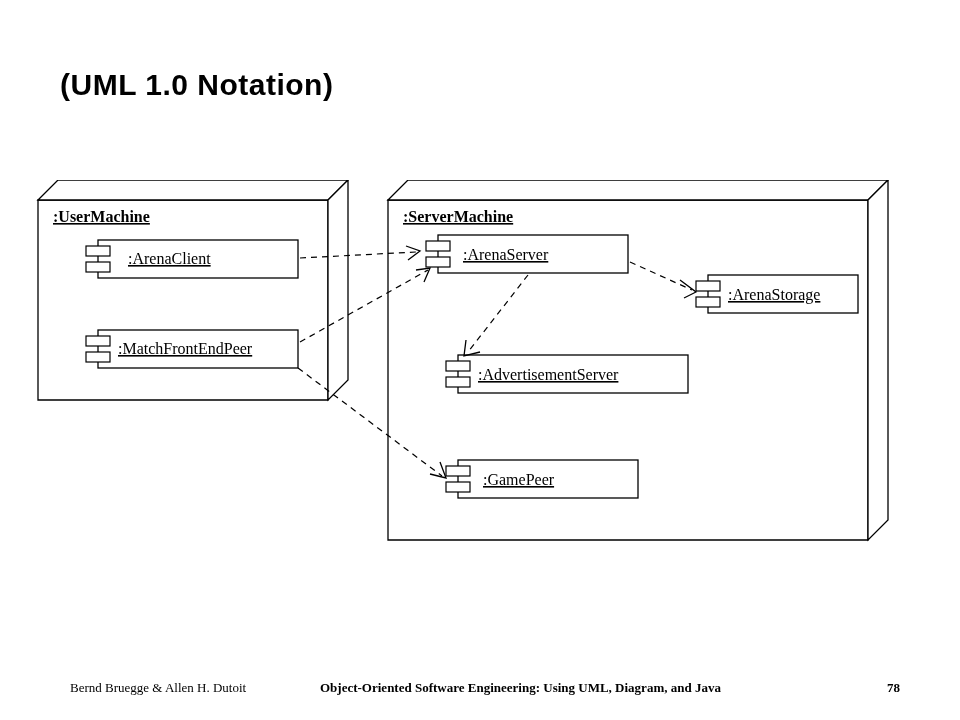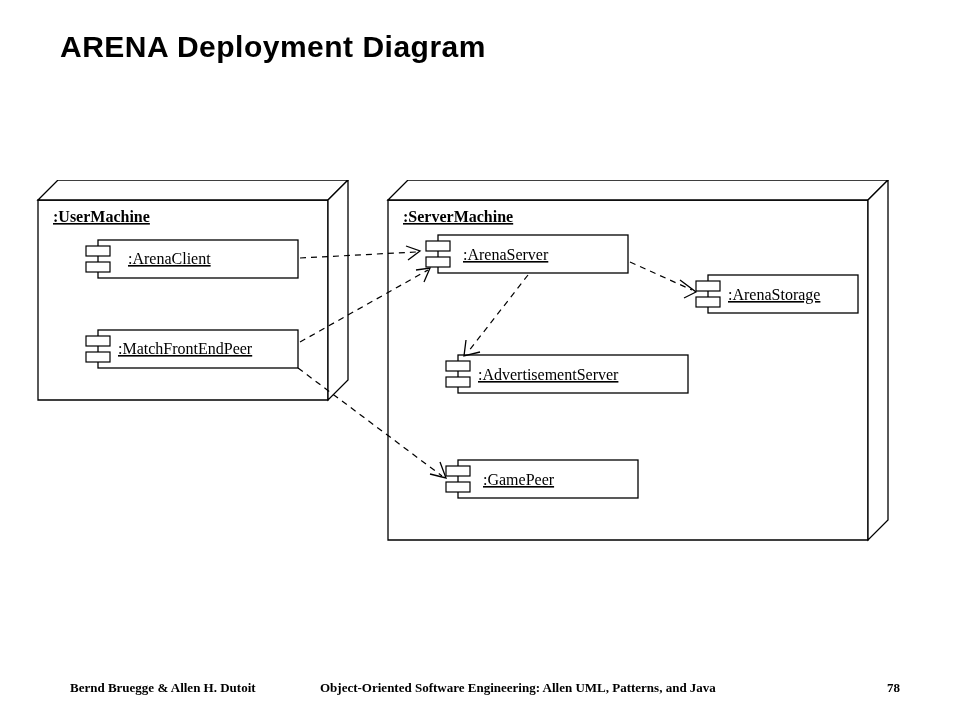--- a/index.html
+++ b/index.html
@@ -48,29 +48,30 @@
   .label.underline { text-decoration: underline; }
   .label.bold { font-weight: bold; }
   .footer {
     position: absolute;
     left: 0;
     bottom: 40px;
     width: 960px;
     font-size: 13px;
     font-family: "Times New Roman", Georgia, serif;
   }
-  .footer .authors { position: absolute; left: 70px; font-weight: bold; }
+  .footer .authors { position: absolute; left: 70px; font-weight: normal; }
   .footer .book { position: absolute; left: 320px; font-weight: bold; }
   .footer .page { position: absolute; right: 60px; font-weight: bold; }
 </style>
 </head>
 <body>
 
 <div class="title">
-  <span>ARENA Deployment Diagram</span><br>
+  <br>
+  <span>(UML 1.0 Notation)</span>
 </div>
 
 <div class="diagram">
 <svg width="880" height="400" viewBox="0 0 880 400">
 
   <g>
 
     <polygon class="fillwhite" points="10,20 300,20 300,220 10,220"></polygon>
 
     <polygon class="fillwhite" points="10,20 30,0 320,0 300,20"></polygon>
@@ -145,15 +146,15 @@
 
     <line class="dash" x1="270" y1="188" x2="414" y2="296"></line>
     <polyline points="402,294 418,298 412,282"></polyline>
   </g>
 
 </svg>
 </div>
 
 <div class="footer">
   <span class="authors">Bernd Bruegge &amp; Allen H. Dutoit</span>
-  <span class="book">Object-Oriented Software Engineering: Allen UML, Patterns, and Java</span>
+  <span class="book">Object-Oriented Software Engineering: Using UML, Diagram, and Java</span>
   <span class="page">78</span>
 </div>
 
 </body></html>

